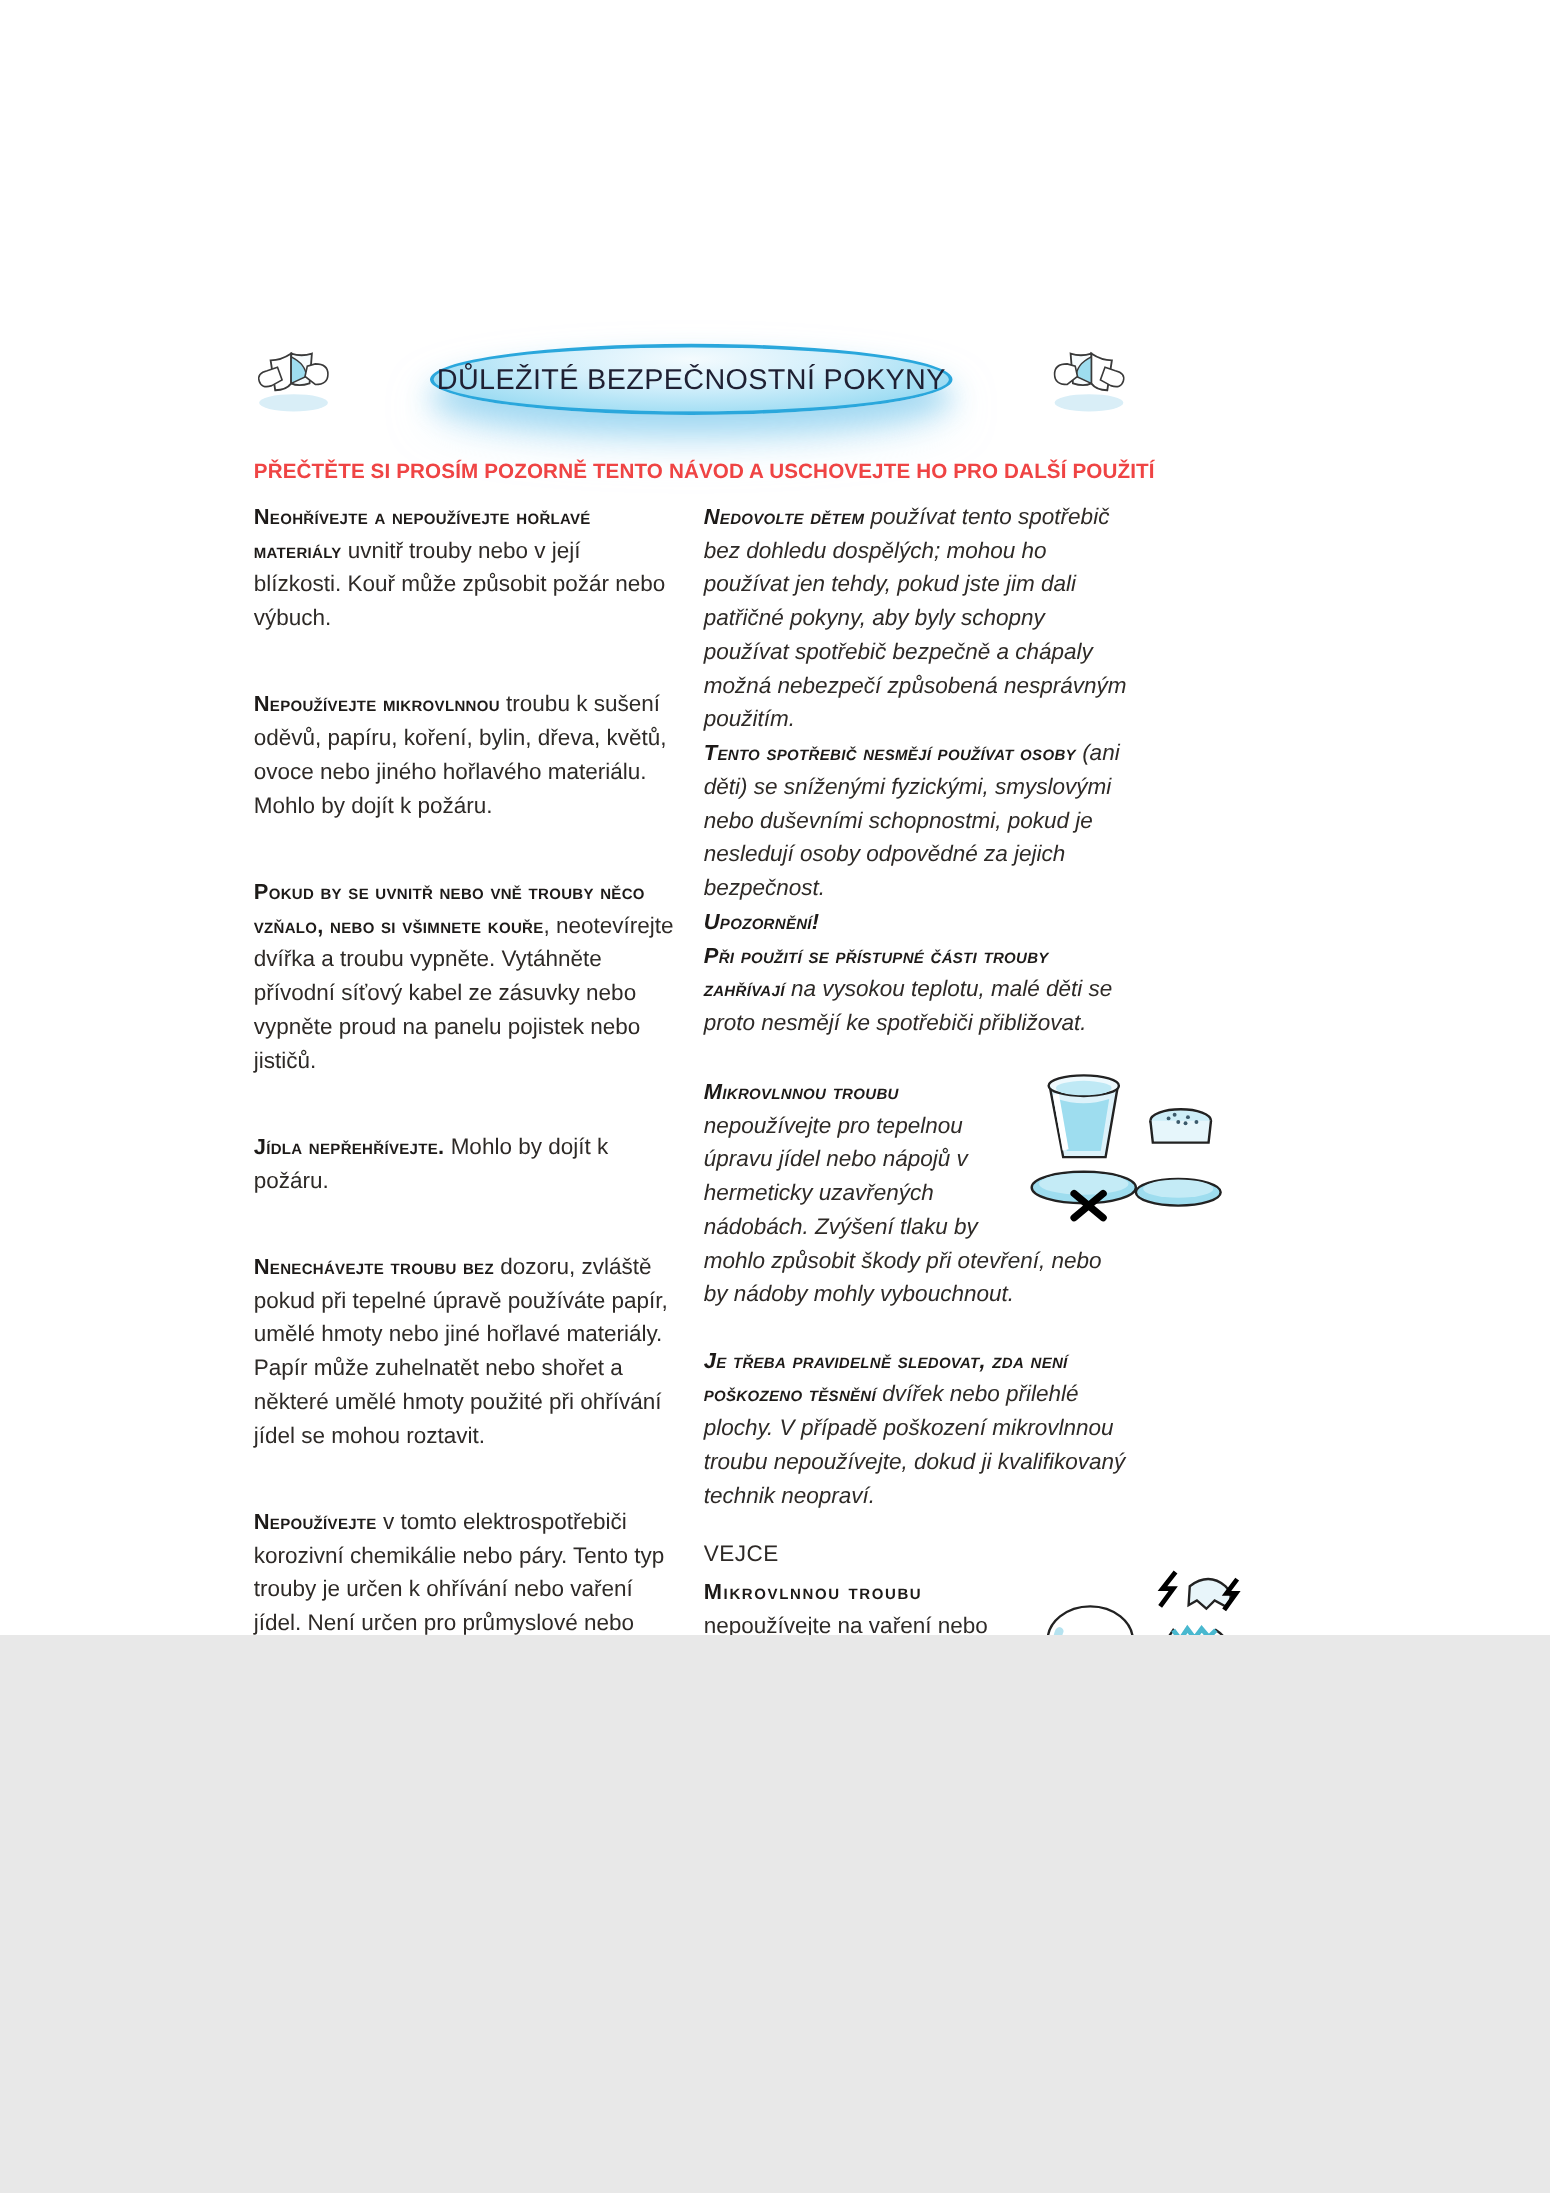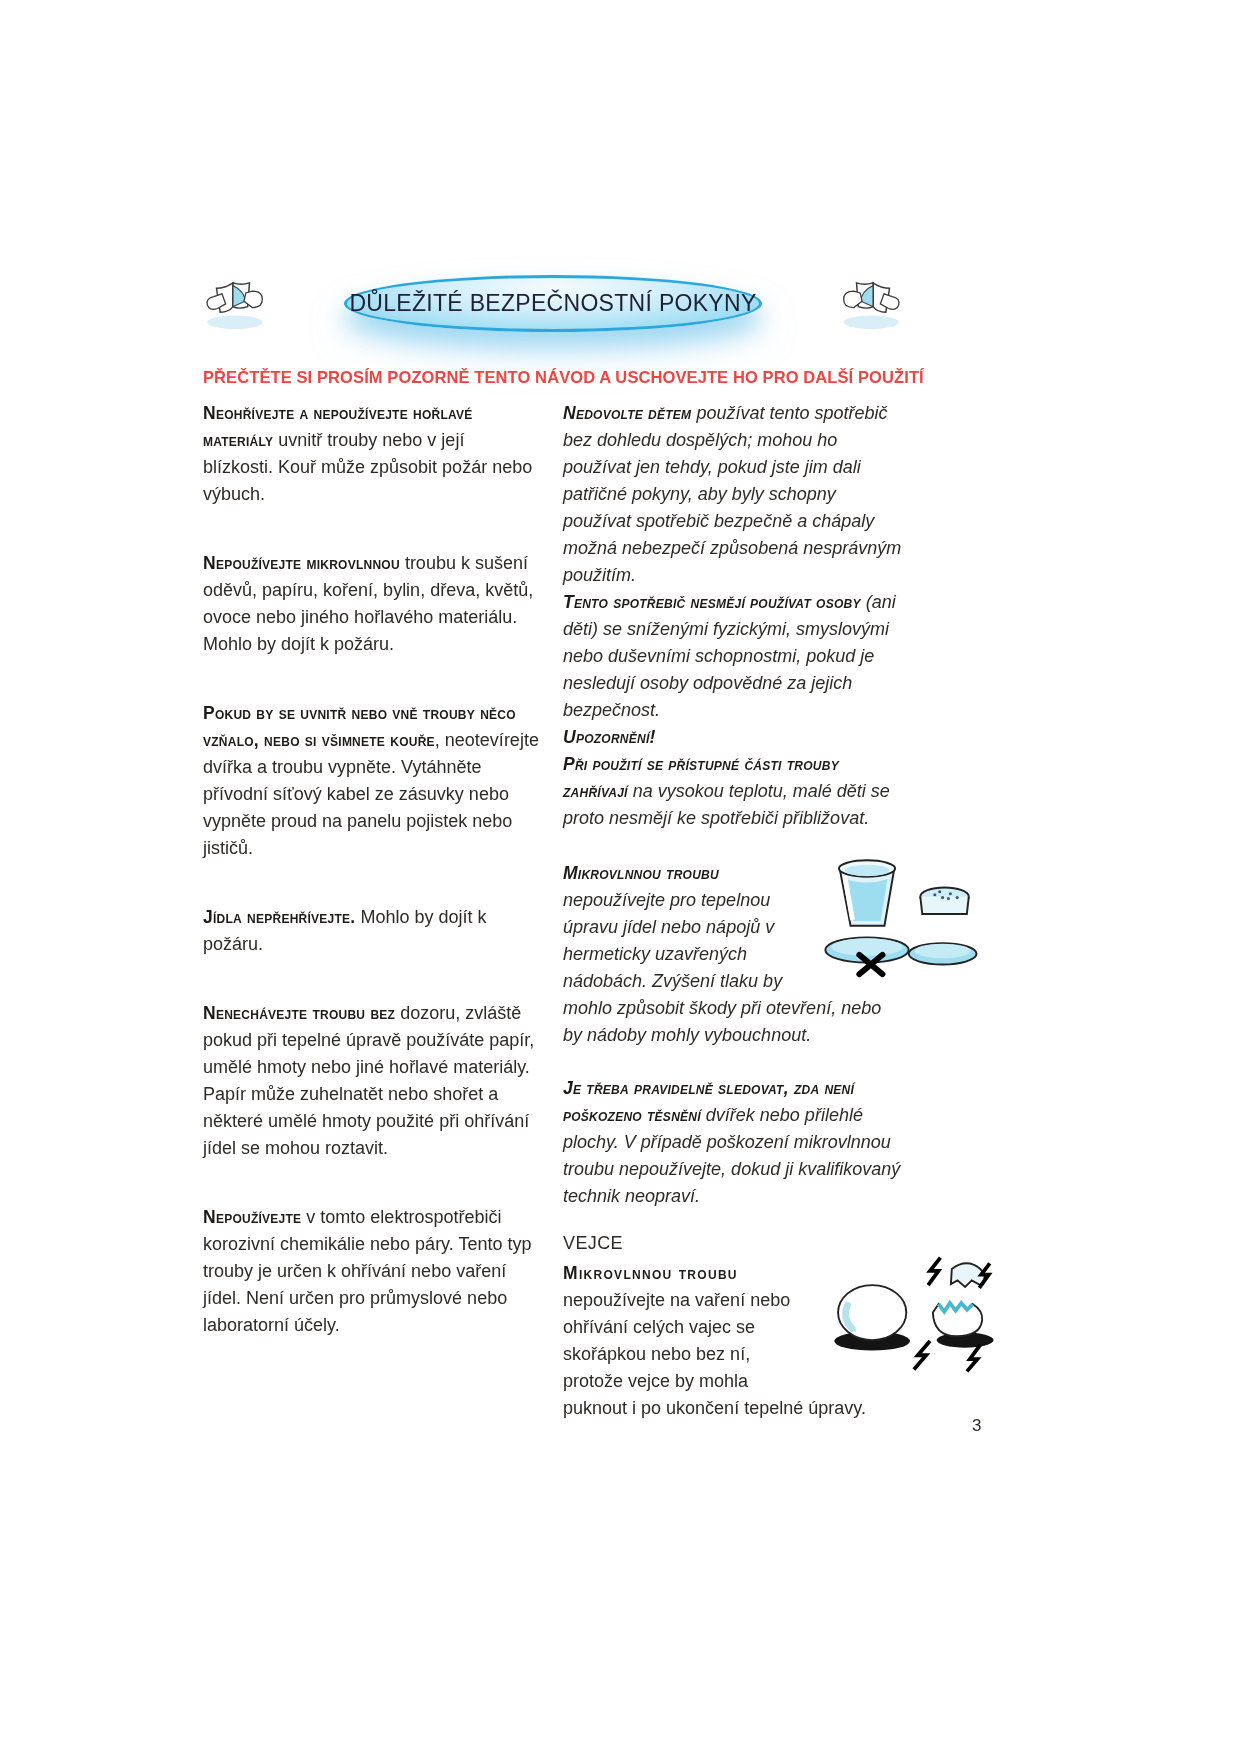--- a/index.html
+++ b/index.html
@@ -1,20 +1,20 @@
 <!DOCTYPE html>
 <html><head>
 <meta charset="utf-8">
 <style>
   * { margin: 0; padding: 0; box-sizing: border-box; }
   html, body { background: #e8e8e8; }
   .sheet {
     position: relative;
     width: 1240px;
-    height: 1754px;
+    height: 1308px;
     margin: 0 auto;
     background: #ffffff;
     font-family: "Liberation Sans", "DejaVu Sans", sans-serif;
     color: #2e2a27;
     overflow: hidden;
   }
 
   
   .banner-row {
     position: absolute;

